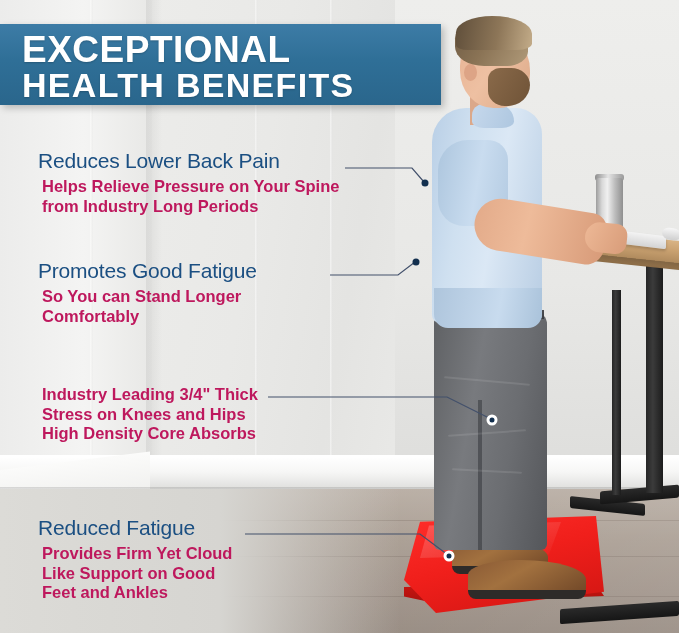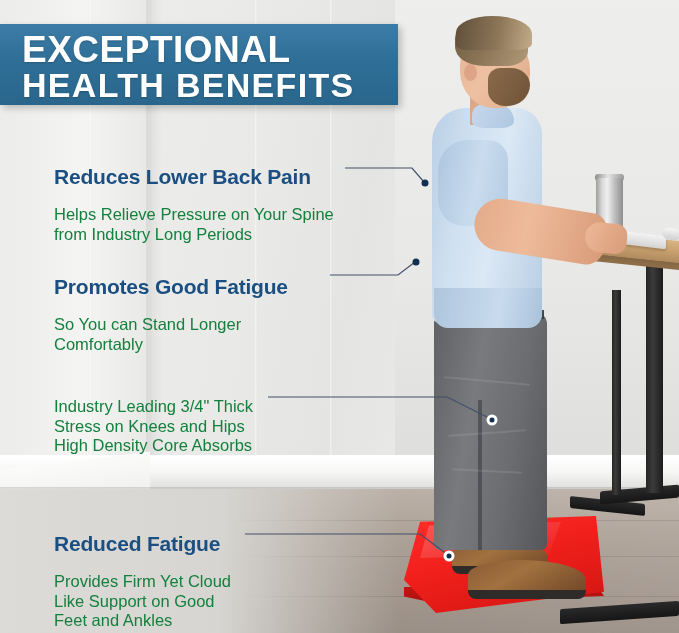--- a/index.html
+++ b/index.html
@@ -226,47 +226,47 @@
     clip-path:polygon(0% 10%, 96% 0%, 100% 40%, 14% 62%, 0% 42%);
   }
   .mat-sheen{
     position:absolute;left:420px;top:522px;width:150px;height:36px;
     background:linear-gradient(160deg,rgba(255,255,255,.22),rgba(255,255,255,0));
     clip-path:polygon(6% 10%, 94% 0%, 86% 90%, 0% 100%);
   }
 
   
   .banner{
-    position:absolute;left:0;top:24px;width:398px;height:81px;
+    position:absolute;left:0;top:24px;width:441px;height:81px;
     background:linear-gradient(180deg,#3d7ca6 0%,#2f6f97 45%,#2a668c 100%);
     box-shadow:3px 3px 7px rgba(0,0,0,.22);
     padding:6px 12px 0 22px;
     box-sizing:border-box;
   }
   .banner-line1{
     display:block;color:#ffffff;font-weight:bold;
     font-size:37px;line-height:40px;letter-spacing:.5px;
     text-shadow:0 1px 2px rgba(0,0,0,.2);
   }
   .banner-line2{
     display:block;color:#ffffff;font-weight:bold;
     font-size:34px;line-height:30px;letter-spacing:1.3px;
     text-shadow:0 1px 2px rgba(0,0,0,.2);
   }
 
   
   .benefit{position:absolute;left:38px;}
   .b1{top:148px;} .b2{top:258px;} .b3{top:381px;} .b4{top:515px;}
   .benefit-title{
-    margin:16px;color:#1b4f82;font-weight:bold;
+    margin:0;color:#1b4f82;font-weight:normal;
     font-size:21px;line-height:25px;letter-spacing:-.2px;
   }
   .benefit-desc{
-    margin:16px;color:#15803d;
-    font-size:16.5px;line-height:19.5px;font-weight:400;
+    margin:4px;color:#be185d;
+    font-size:16.5px;line-height:19.5px;font-weight:700;
   }
   .benefit-desc span{display:block;white-space:nowrap;}
 
   
   .callouts{position:absolute;inset:0;pointer-events:none;}
   .dot{
     position:absolute;width:7px;height:7px;border-radius:50%;
     background:#122f4e;transform:translate(-50%,-50%);
   }
   .dot.ringed{

